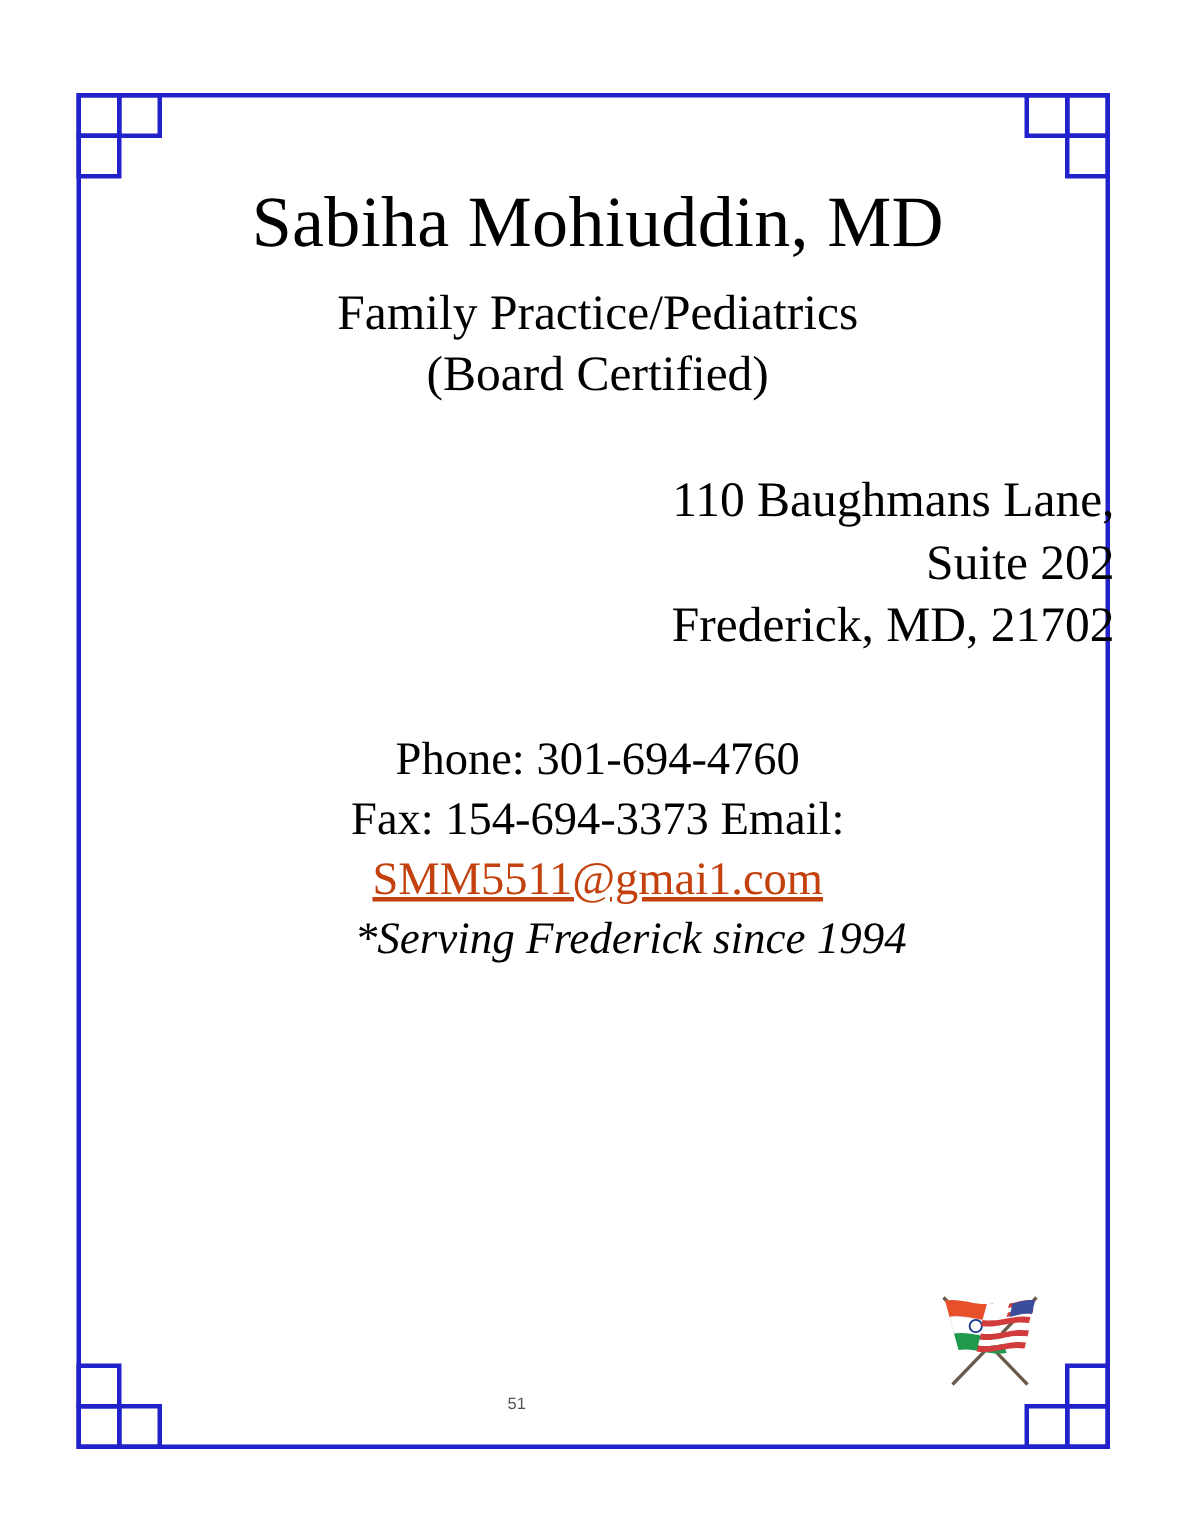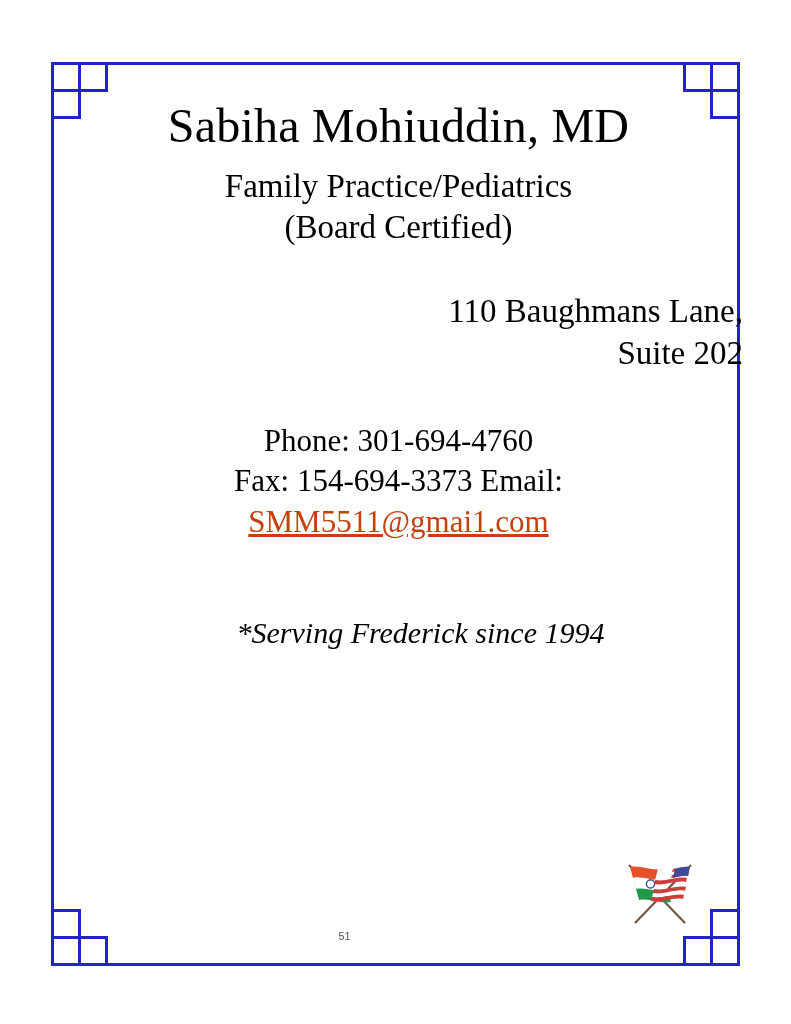--- a/index.html
+++ b/index.html
@@ -65,21 +65,21 @@
   .card-content {
     position: absolute;
     left: 0;
     top: 0;
     width: 689px;
     text-align: center;
   }
 
   .practice-title {
     margin: 0;
-    padding-top: 35px;
+    padding-top: 58px;
     font-size: 48px;
     font-weight: normal;
     line-height: 1.08;
     letter-spacing: 0.2px;
   }
 
   .subtitle-block {
     margin-top: 14px;
   }
   .subtitle-line {
@@ -104,21 +104,20 @@
     line-height: 1.30;
   }
   .email-link {
     color: #c2410c;
     text-decoration: underline;
     text-underline-offset: 2px;
     cursor: pointer;
   }
 
   .tagline {
-    margin-top: 72px;
     font-size: 30px;
     font-style: italic;
     line-height: 1.25;
     padding-left: 44px;
   }
 
   
   .flags {
     position: absolute;
     right: 34px;
@@ -173,20 +172,21 @@
     <h1 class="practice-title">Sabiha Mohiuddin, MD</h1>
 
     <div class="subtitle-block">
       <div class="subtitle-line">Family Practice/Pediatrics</div>
       <div class="subtitle-line">(Board Certified)</div>
     </div>
 
     <div class="address-block">
       <div class="address-line">110 Baughmans Lane,</div>
       <div class="address-line">Suite 202</div>
+      <div class="address-line">Frederick, MD, 21702</div>
     </div>
 
     <div class="contact-block">
       <div class="contact-line">Phone: 301-694-4760</div>
       <div class="contact-line">Fax: 154-694-3373 Email:</div>
       <div class="contact-line">
         <span class="email-link">SMM5511@gmai1.com</span>
       </div>
     </div>
 

